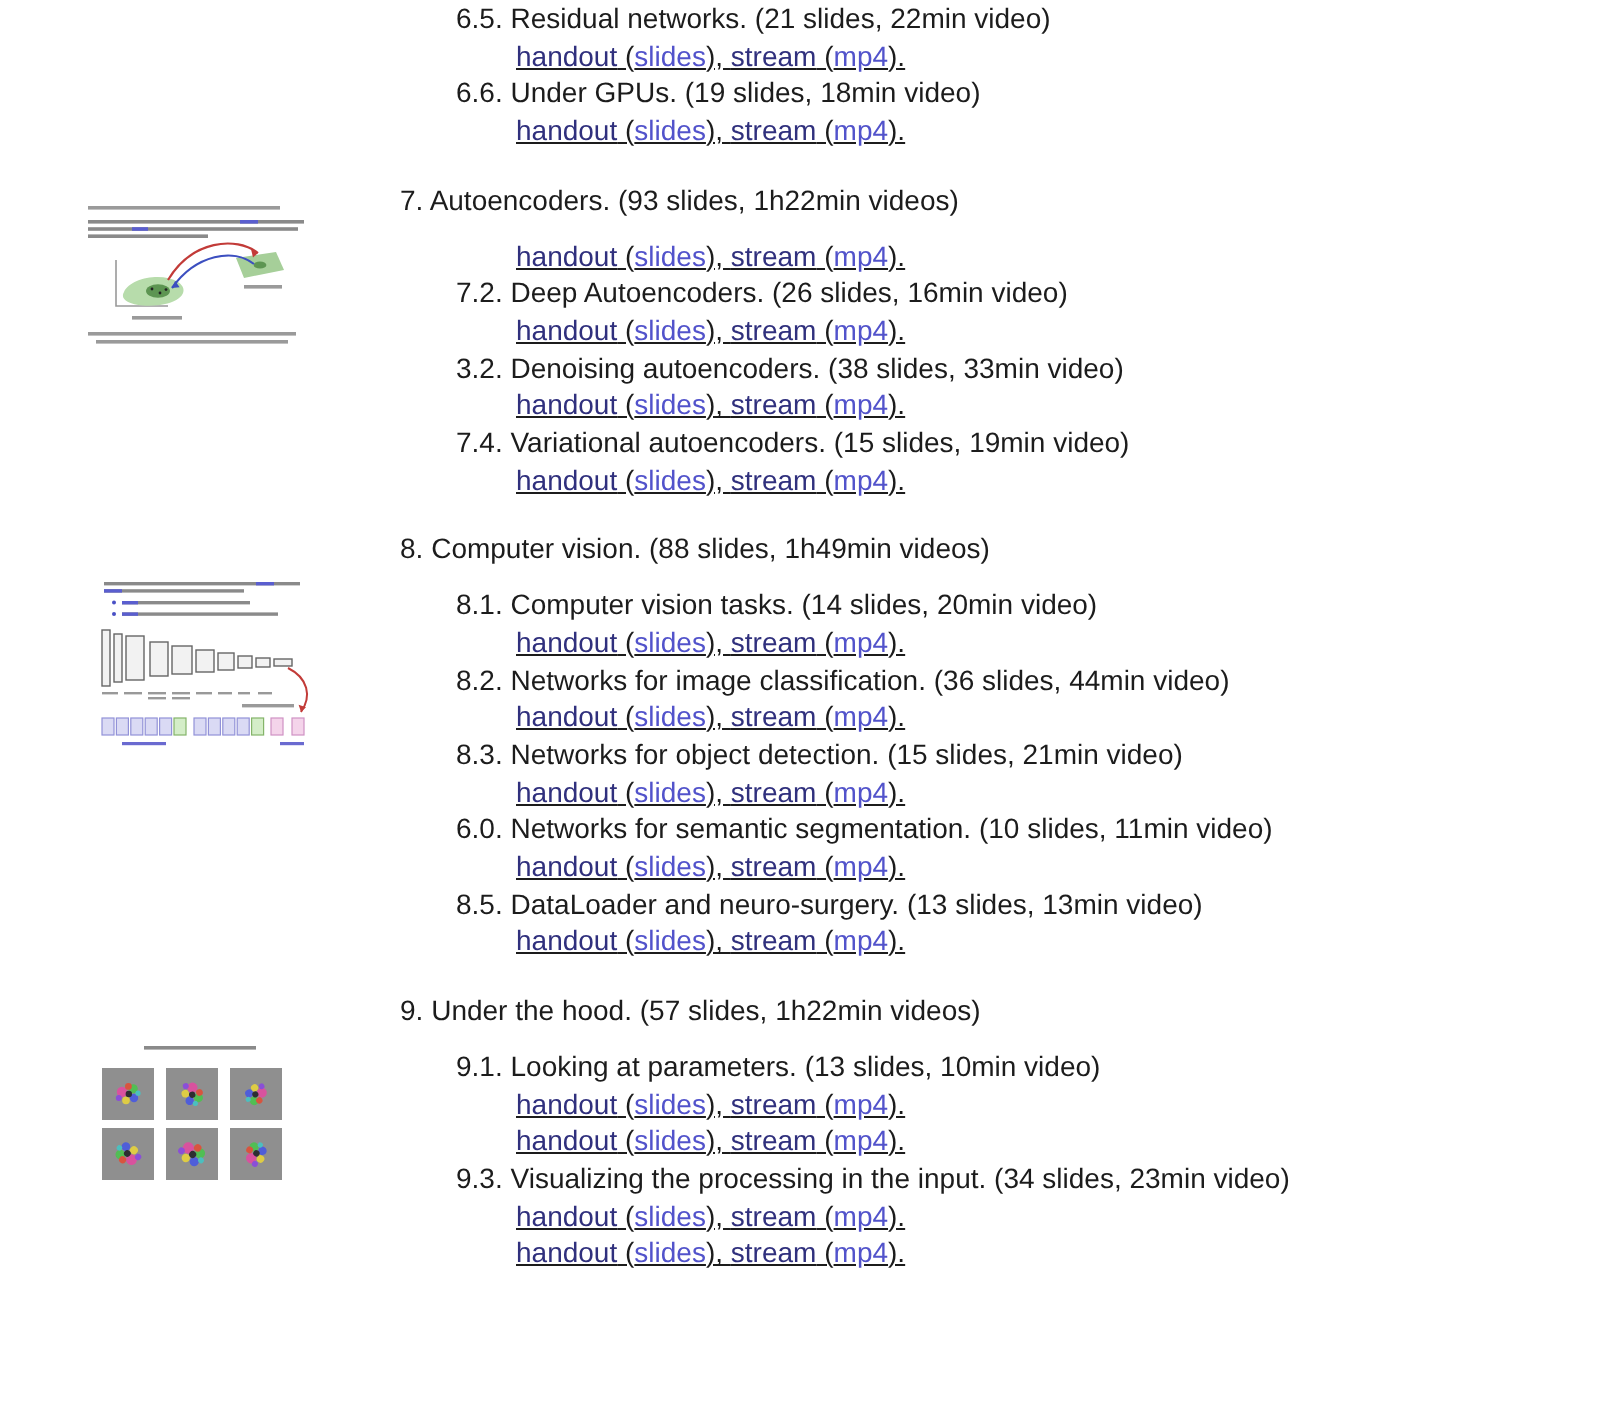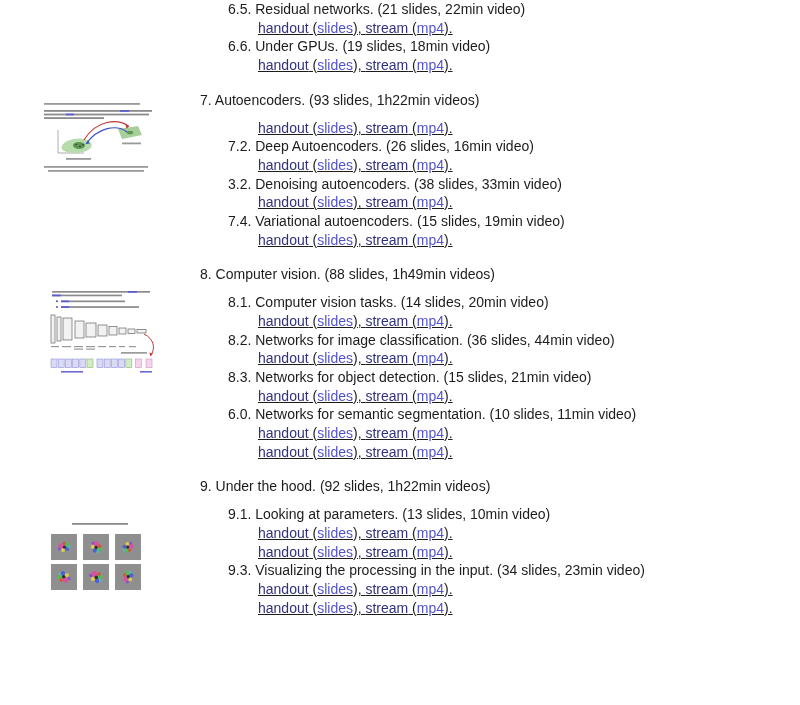--- a/index.html
+++ b/index.html
@@ -201,26 +201,27 @@
           </div>
           <div class="item">
             <div class="item-title"><span>8.3.</span> <span>Networks for object detection.</span> <span>(15 slides, 21min video)</span></div>
             <div class="item-links"><a class="lnk-primary" href="#">handout</a><span> (</span><a class="lnk-secondary" href="#">slides</a><span>), </span><a class="lnk-primary" href="#">stream</a><span> (</span><a class="lnk-secondary" href="#">mp4</a><span>).</span></div>
           </div>
           <div class="item">
             <div class="item-title"><span>6.0.</span> <span>Networks for semantic segmentation.</span> <span>(10 slides, 11min video)</span></div>
             <div class="item-links"><a class="lnk-primary" href="#">handout</a><span> (</span><a class="lnk-secondary" href="#">slides</a><span>), </span><a class="lnk-primary" href="#">stream</a><span> (</span><a class="lnk-secondary" href="#">mp4</a><span>).</span></div>
           </div>
           <div class="item">
-            <div class="item-links"><a class="lnk-primary" href="#">handout</a><span> (</span><a class="lnk-secondary" href="#">slides</a><span>), </span><a class="lnk-primary" href="#">stream</a><span> (</span><a class="lnk-secondary" href="#">mp4</a><span>).</span></div>
-          </div>
-        </div>
-      </section>
-      <section class="sec">
-        <div class="sec-heading"><span>9.</span> <span>Under the hood.</span> <span>(92 slides, 1h22min videos)</span></div>
+            <div class="item-title"><span>8.5.</span> <span>DataLoader and neuro-surgery.</span> <span>(13 slides, 13min video)</span></div>
+            <div class="item-links"><a class="lnk-primary" href="#">handout</a><span> (</span><a class="lnk-secondary" href="#">slides</a><span>), </span><a class="lnk-primary" href="#">stream</a><span> (</span><a class="lnk-secondary" href="#">mp4</a><span>).</span></div>
+          </div>
+        </div>
+      </section>
+      <section class="sec">
+        <div class="sec-heading"><span>9.</span> <span>Under the hood.</span> <span>(57 slides, 1h22min videos)</span></div>
         <div class="items">
           <div class="item">
             <div class="item-title"><span>9.1.</span> <span>Looking at parameters.</span> <span>(13 slides, 10min video)</span></div>
             <div class="item-links"><a class="lnk-primary" href="#">handout</a><span> (</span><a class="lnk-secondary" href="#">slides</a><span>), </span><a class="lnk-primary" href="#">stream</a><span> (</span><a class="lnk-secondary" href="#">mp4</a><span>).</span></div>
           </div>
           <div class="item">
             <div class="item-links"><a class="lnk-primary" href="#">handout</a><span> (</span><a class="lnk-secondary" href="#">slides</a><span>), </span><a class="lnk-primary" href="#">stream</a><span> (</span><a class="lnk-secondary" href="#">mp4</a><span>).</span></div>
           </div>
           <div class="item">
             <div class="item-title"><span>9.3.</span> <span>Visualizing the processing in the input.</span> <span>(34 slides, 23min video)</span></div>

